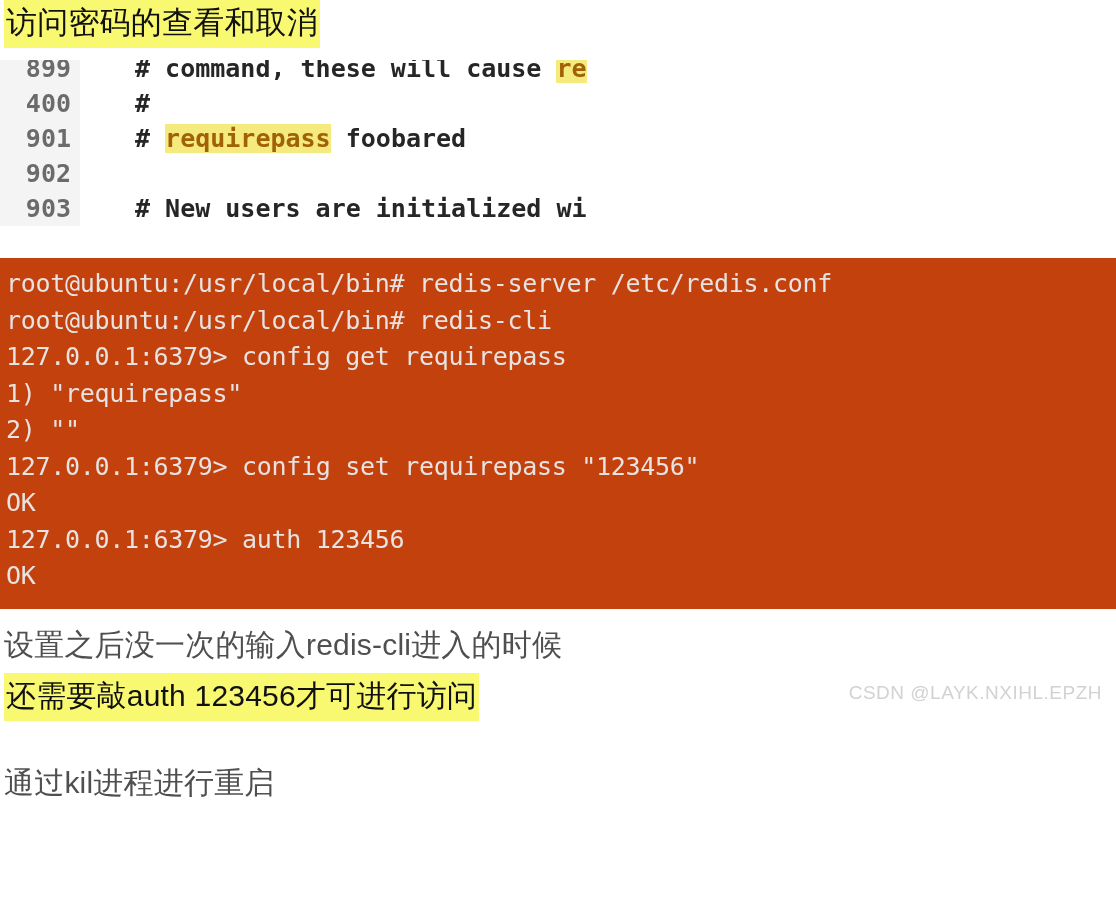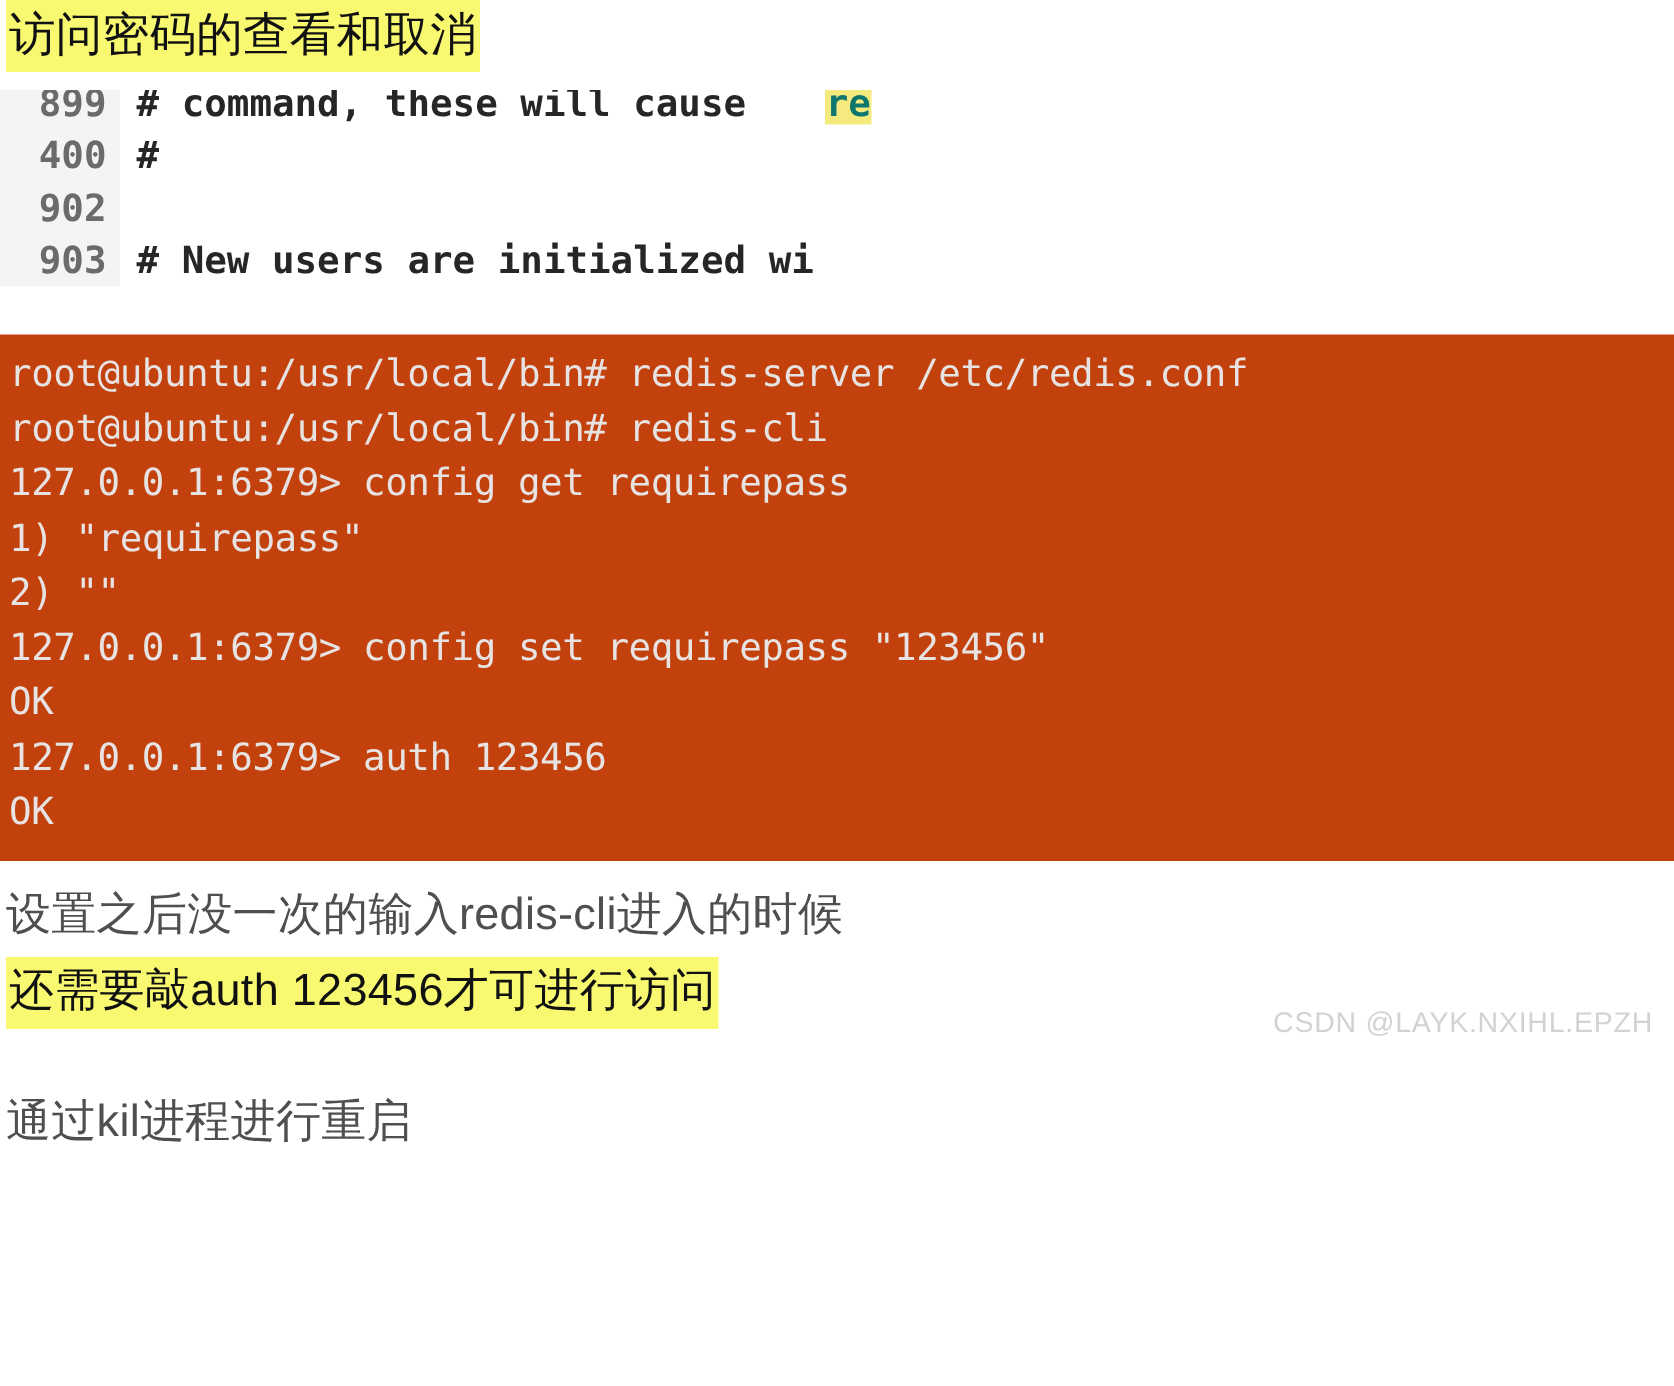--- a/index.html
+++ b/index.html
@@ -70,20 +70,21 @@
     bottom: 0;
     width: 80px;
     background: #f4f4f4;
   }
   .code-row {
     position: relative;
     display: flex;
     align-items: flex-start;
     height: 35px;
     white-space: pre;
+    gap: 44px;
   }
   .code-row.first { height: 26px; align-items: flex-end; }
   .ln {
     width: 80px;
     min-width: 80px;
     box-sizing: border-box;
     padding-right: 9px;
     text-align: right;
     color: #6b6b6b;
     font-weight: 700;
@@ -91,22 +92,21 @@
     z-index: 1;
   }
   .ctext {
     padding-left: 11px;
     color: #262626;
     font-weight: 600;
     font-size: 25px;
   }
   .chl {
     background: #f5ea7e;
-    color: #0f766e;
-    margin-left: 38px;
+    color: #a16207;
   }
 
   
   .terminal {
     width: 1116px;
     background: #c2410c;
     color: #e8e3e3;
     font-family: "DejaVu Sans Mono", "Liberation Mono", monospace;
     font-size: 25px;
     line-height: 36.5px;
@@ -115,21 +115,21 @@
     white-space: pre;
     overflow: hidden;
     letter-spacing: -0.3px;
   }
   .term-line { height: 36.5px; }
 
   
   .watermark {
     position: absolute;
     right: 14px;
-    bottom: 14px;
+    bottom: 4px;
     font-size: 19px;
     color: #d2d2d2;
     font-family: "Liberation Sans", "DejaVu Sans", sans-serif;
     letter-spacing: 0.5px;
     white-space: nowrap;
   }
 </style>
 </head>
 <body>
 
@@ -142,20 +142,21 @@
   <div class="sp-6"></div>
 
 
   <div class="sp-6"></div>
 
   <div class="codeblock">
     <div class="gutterbg"></div>
     <div id="code-rows">
         <div class="code-row first"><span class="ln">899</span><span class="ctext"><span># command, these will cause </span><span class="chl">re</span></span></div>
         <div class="code-row"><span class="ln">400</span><span class="ctext"><span>#</span></span></div>
+        <div class="code-row"><span class="ln">901</span><span class="ctext"><span># </span><span class="chl">requirepass</span><span> foobared</span></span></div>
         <div class="code-row"><span class="ln">902</span><span class="ctext"><span></span></span></div>
         <div class="code-row"><span class="ln">903</span><span class="ctext"><span># New users are initialized wi</span></span></div>
       </div>
   </div>
 
   <div class="sp-22"></div>
 
 
   <div class="sp-10"></div>
 

